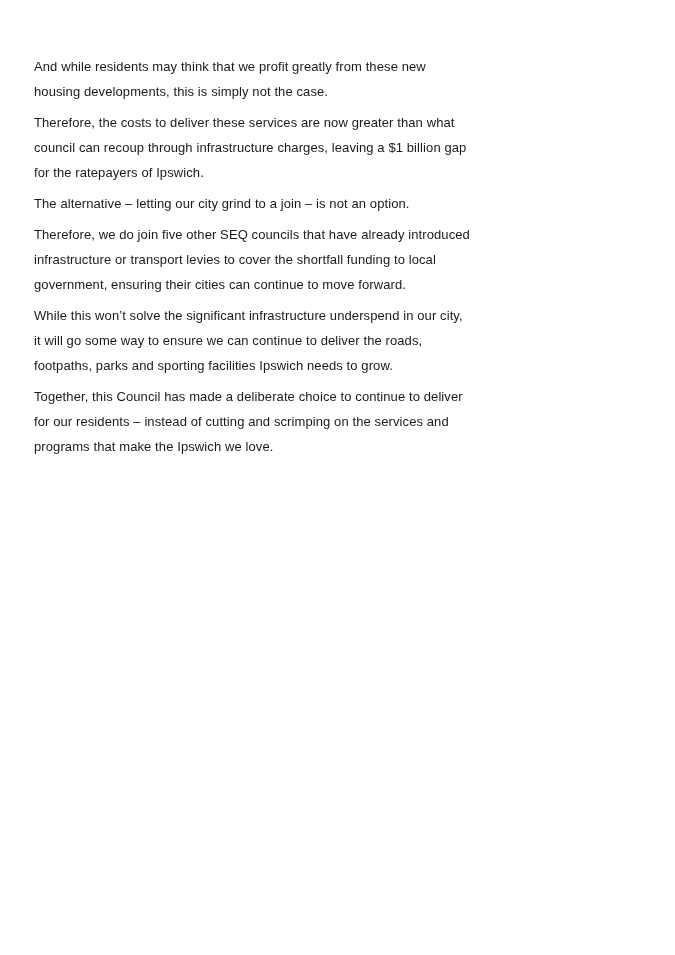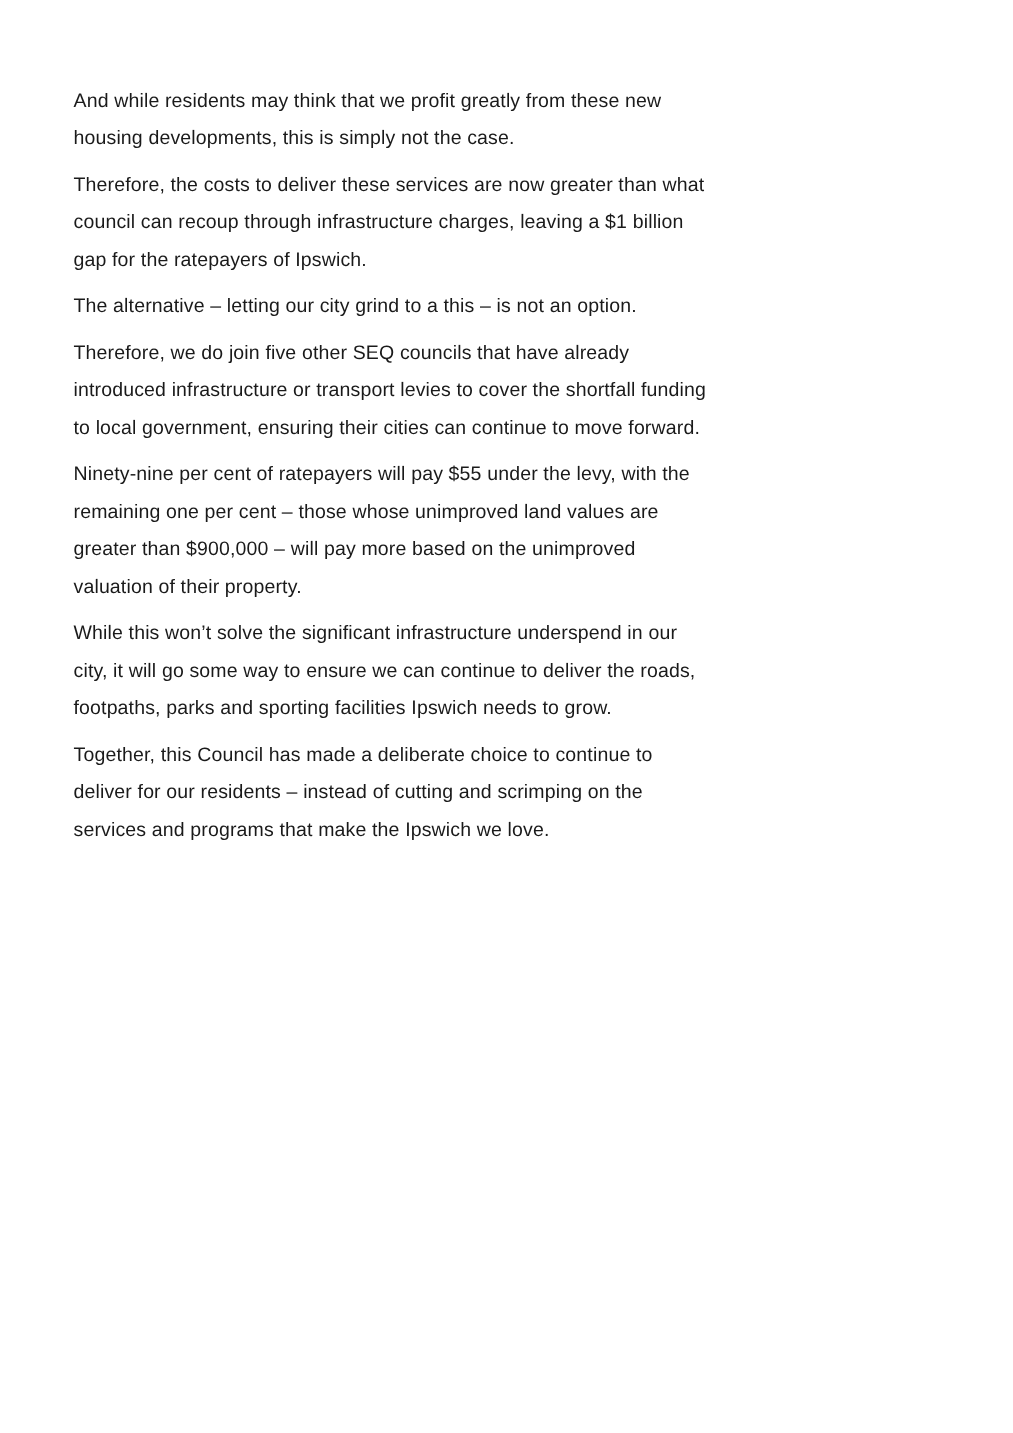--- a/index.html
+++ b/index.html
@@ -6,37 +6,36 @@
     margin: 0;
     padding: 0;
     background: var(--page-bg, #ffffff);
   }
   .page {
     position: relative;
     width: 554px;
     height: 955px;
     background: var(--page-bg, #ffffff);
     box-sizing: border-box;
-    padding: 54px 83px 0 49px;
+    padding: 54px 83px 0 34px;
     overflow: hidden;
   }
   .para {
     margin: 0 0 6px 0;
     font-family: "Liberation Sans", "DejaVu Sans", sans-serif;
     font-size: 13px;
     line-height: 25px;
     color: var(--text-color, #1a1a1a);
     letter-spacing: 0.1px;
     text-align: left;
   }
 </style>
 </head>
 <body>
 
 <div class="page">
   <p class="para">And while residents may think that we profit greatly from these new housing developments, this is simply not the case.</p>
   <p class="para">Therefore, the costs to deliver these services are now greater than what council can recoup through infrastructure charges, leaving a $1 billion gap for the ratepayers of Ipswich.</p>
-  <p class="para">The alternative – letting our city grind to a this – is not an option.</p>
+  <p class="para">The alternative – letting our city grind to a join – is not an option.</p>
   <p class="para">Therefore, we do join five other SEQ councils that have already introduced infrastructure or transport levies to cover the shortfall funding to local government, ensuring their cities can continue to move forward.</p>
-  <p class="para">Ninety-nine per cent of ratepayers will pay $55 under the levy, with the remaining one per cent – those whose unimproved land values are greater than $900,000 – will pay more based on the unimproved valuation of their property.</p>
   <p class="para">While this won’t solve the significant infrastructure underspend in our city, it will go some way to ensure we can continue to deliver the roads, footpaths, parks and sporting facilities Ipswich needs to grow.</p>
   <p class="para">Together, this Council has made a deliberate choice to continue to deliver for our residents – instead of cutting and scrimping on the services and programs that make the Ipswich we love.</p>
 </div>
 
 </body></html>

